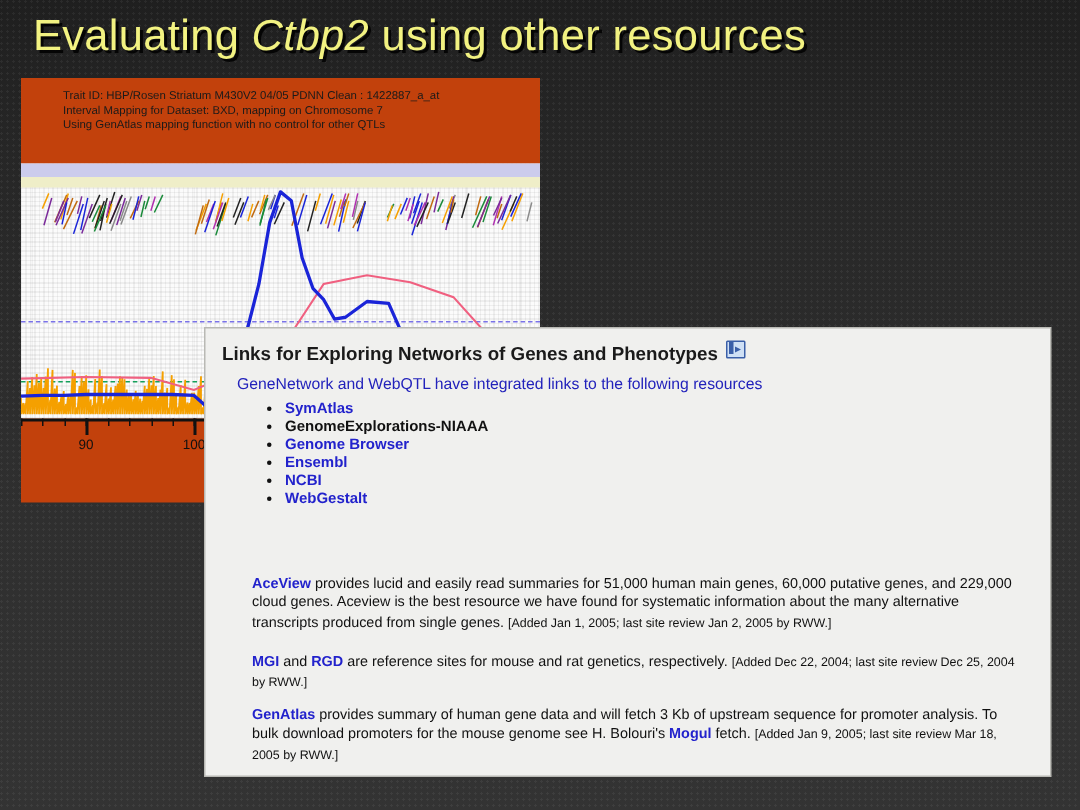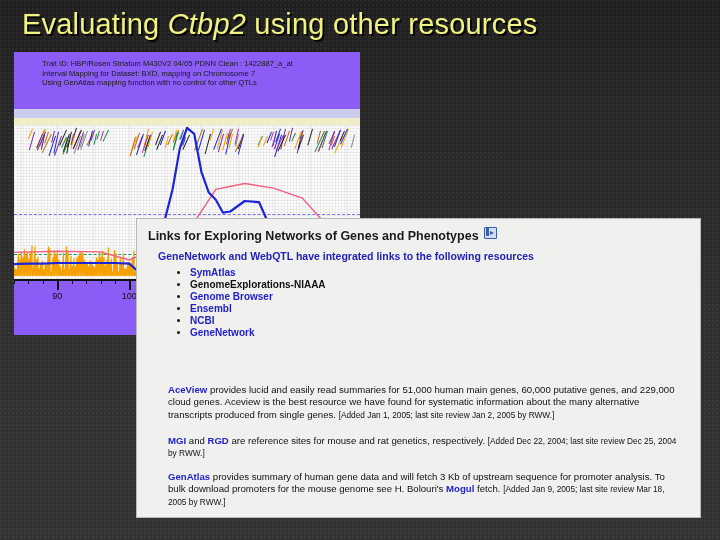--- a/index.html
+++ b/index.html
@@ -18,21 +18,21 @@
     position:absolute;left:22px;top:8px;
     font-size:29px;font-weight:400;color:#f2f281;
     letter-spacing:0.2px;white-space:nowrap;
     text-shadow:2px 2px 0 rgba(0,0,0,0.85);
   }
   #slide-title .ital{font-style:italic;}
 
   
   #chart-panel{
     position:absolute;left:14px;top:52px;width:346px;height:283px;
-    background:#8b5cf6;overflow:hidden;
+    background:#c2410c;overflow:hidden;
   }
   #chart-header{
     position:absolute;left:28px;top:7px;width:312px;
     font-size:7.6px;line-height:9.6px;color:#1a1a1a;
     font-family:"Liberation Sans", sans-serif;white-space:nowrap;
   }
   #plot-area{
     position:absolute;left:0px;top:57px;width:346px;height:170px;
     background:
       repeating-linear-gradient(0deg, rgba(0,0,0,0.05) 0 1px, transparent 1px 3px),
@@ -88,21 +88,21 @@
     content:"";position:absolute;left:1px;top:0px;width:3px;height:8px;background:#3a5fa8;
   }
   #external-link-icon::after{
     content:"";position:absolute;left:5px;top:3px;width:0;height:0;
     border-top:2.5px solid transparent;border-bottom:2.5px solid transparent;
     border-left:4px solid #3a5fa8;
   }
 
   #links-intro{
     position:absolute;left:21px;top:31px;
-    font-size:10.5px;font-weight:bold;color:#2222bb;white-space:nowrap;
+    font-size:10.5px;font-weight:normal;color:#2222bb;white-space:nowrap;
   }
   #links-list{
     position:absolute;left:36px;top:48px;margin:0;padding:0 0 0 17px;
     list-style:disc;
   }
   #links-list li{
     font-size:10px;font-weight:bold;line-height:12.1px;color:#2222cc;
   }
   #links-list li::marker{color:#111;}
   #links-list li.plain{color:#111;}
@@ -325,21 +325,21 @@
   </div>
 
   <div id="links-intro">GeneNetwork and WebQTL have integrated links to the following resources</div>
 
   <ul id="links-list">
       <li>SymAtlas</li>
       <li class="plain">GenomeExplorations-NIAAA</li>
       <li>Genome Browser</li>
       <li>Ensembl</li>
       <li>NCBI</li>
-      <li>GeneNetwork</li>
+      <li>WebGestalt</li>
     </ul>
 
 
   <div class="para" id="para-aceview">
     <span class="lnk">AceView</span><span> provides lucid and easily read summaries for 51,000 human main genes, 60,000 putative genes, and 229,000 cloud genes. Aceview is the best resource we have found for systematic information about the many alternative transcripts produced from single genes. </span><span class="small">[Added Jan 1, 2005; last site review Jan 2, 2005 by RWW.]</span>
   </div>
 
   <div class="para" id="para-mgi">
     <span class="lnk">MGI</span><span> and </span><span class="lnk">RGD</span><span> are reference sites for mouse and rat genetics, respectively. </span><span class="small">[Added Dec 22, 2004; last site review Dec 25, 2004 by RWW.]</span>
   </div>

